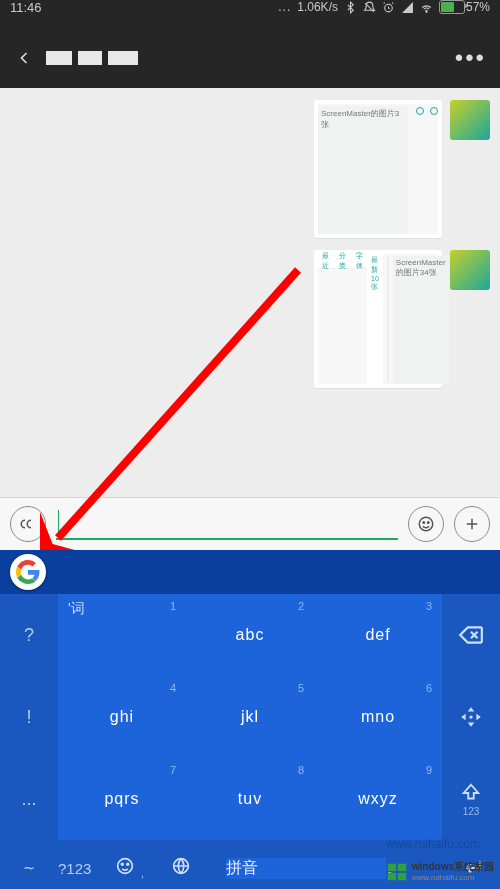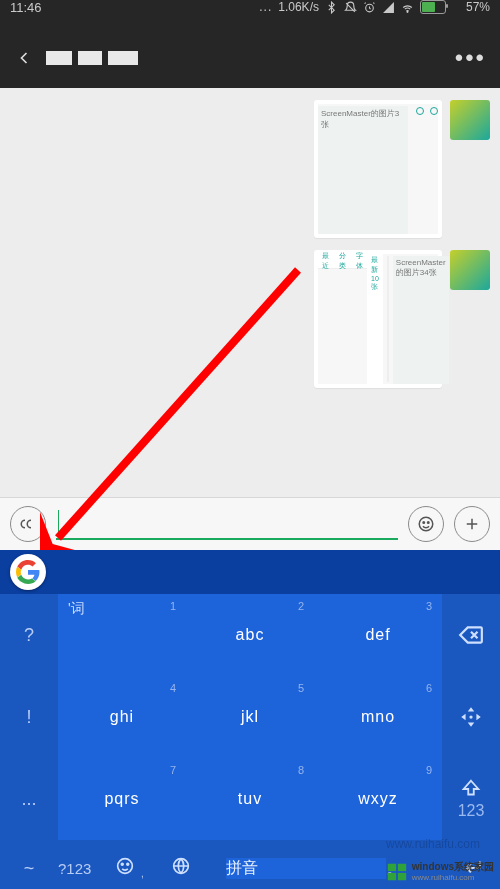--- a/index.html
+++ b/index.html
@@ -1,21 +1,21 @@
 <!DOCTYPE html>
 <html><head>
 <meta charset="utf-8">
 <style>
 html,body{margin:0;padding:0;font-family:-apple-system,Helvetica,Arial,sans-serif}
 body{width:500px;height:889px;background:#fff;position:relative;overflow:hidden}
 .status-bar{height:28px;background:#262626;color:#c9c9c9;display:flex;align-items:flex-start;padding:0 10px;font-size:13px}
 .status-bar .time{flex:0 0 auto}
 .status-bar .spacer{flex:1}
 .status-bar .icons{display:flex;align-items:center;gap:6px;font-size:12px}
-.bat{display:flex;align-items:center;gap:20px}
+.bat{display:flex;align-items:center;gap:1px}
 .bat-body{width:24px;height:12px;border:1px solid #9a9a9a;border-radius:3px;position:relative}
 .bat-body::after{content:"";position:absolute;right:-3px;top:3px;width:2px;height:4px;background:#9a9a9a;border-radius:1px}
 .bat-fill{position:absolute;left:1px;top:1px;bottom:1px;width:55%;background:#4caf50;border-radius:1px}
 .wifi,.sig,.alarm,.dnd,.bt{width:13px;height:13px}
 .dots3{letter-spacing:1px}
 
 .title-bar{height:60px;background:#262626;color:#fff;display:flex;align-items:center;padding:0 14px}
 .back-ic{width:20px;height:20px;display:flex;align-items:center;justify-content:center}
 .title-name{font-size:17px;margin-left:12px;letter-spacing:3px;display:flex;gap:6px}
 .title-name span{display:inline-block;height:14px;background:#e8e8e8}
@@ -55,21 +55,21 @@
 .kb .key{border:0}
 .kb .key .num{position:absolute;top:6px;right:10px;font-size:11px;color:#95b5ee}
 .kb .key .lab{font-size:16px;letter-spacing:1px;color:#ffffff}
 .kb .key .word{position:absolute;top:6px;left:10px;font-size:14px;color:#cadcff}
 .kb .bottom{background:#1a58c0}
 .kb .space{background:#1d63da;font-size:16px;color:#e8f0ff}
 .kb .enter{background:#1a58c0}
 .kb svg{width:22px;height:22px}
 .kb .act-svg{width:26px;height:26px}
 .kb .shift-box{display:flex;flex-direction:column;align-items:center;gap:2px}
-.kb .shift-box span{font-size:16px;color:#9ab9f0}
+.kb .shift-box span{font-size:10px;color:#9ab9f0}
 
 .watermark{position:absolute;right:6px;bottom:6px;z-index:20;display:flex;align-items:flex-end;gap:4px;background:rgba(255,255,255,.0)}
 .wm-ic{width:22px;height:22px}
 .wm-txt{display:flex;flex-direction:column;font-size:10px;line-height:11px;color:#333;font-weight:600}
 .wm-txt .sub{font-size:8px;color:#888;font-weight:400}
 .wm-faint{position:absolute;right:20px;bottom:38px;font-size:12px;color:rgba(0,0,0,.18);z-index:19}
 </style>
 </head>
 <body>
 

